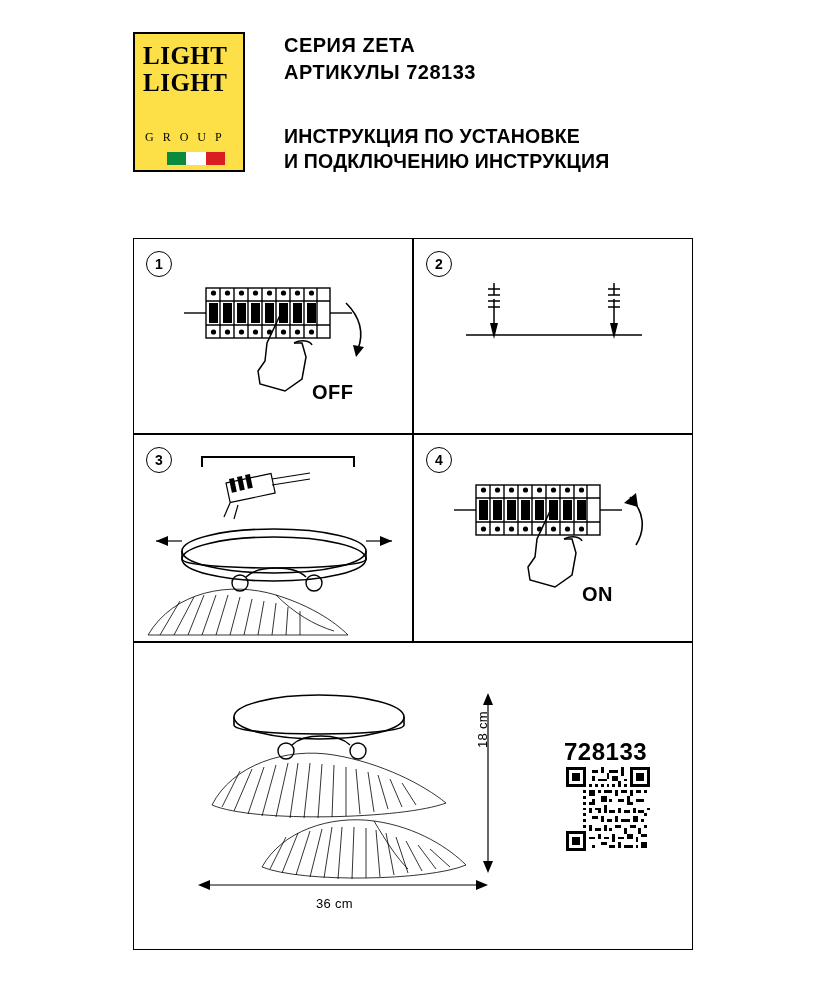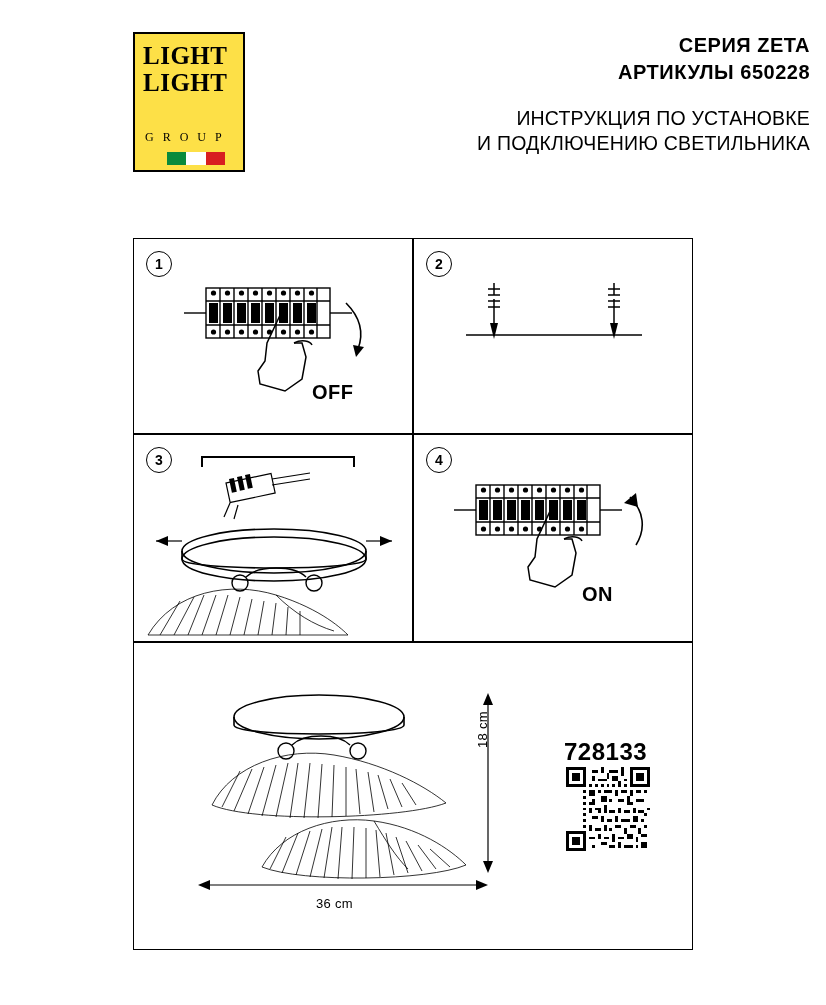--- a/index.html
+++ b/index.html
@@ -55,39 +55,39 @@
     width: 58px; height: 13px;
     display: flex;
   }
   .flag i { display: block; height: 100%; flex: 1 1 33.3%; }
   .flag .g { background: #0a8a3c; }
   .flag .w { background: #ffffff; }
   .flag .r { background: #d81e20; }
 
   .header-right {
     position: absolute;
-    left: 270px; top: 14px;
+    left: 284px; top: 14px;
     width: 540px;
-    text-align: right;
+    text-align: left;
   }
   .series-line {
     font-size: 20px;
     font-weight: bold;
     letter-spacing: 0.5px;
     margin-bottom: 4px;
   }
   .article-line {
     font-size: 20px;
     font-weight: bold;
     letter-spacing: 0.5px;
   }
   .instr {
-    margin-top: 22px;
+    margin-top: 40px;
     font-size: 19.5px;
-    font-weight: normal;
+    font-weight: bold;
     line-height: 25px;
     letter-spacing: 0.2px;
   }
 
   
   .panel {
     position: absolute;
     border: 1.6px solid #000;
     background: #fff;
   }
@@ -157,24 +157,24 @@
       <div class="logo-group">G R O U P</div>
       <div class="flag">
         <i class="g"></i>
           <i class="w"></i>
           <i class="r"></i>
       </div>
     </div>
 
     <div class="header-right">
       <div class="series-line">СЕРИЯ ZETA</div>
-      <div class="article-line">АРТИКУЛЫ 650228</div>
+      <div class="article-line">АРТИКУЛЫ 728133</div>
       <div class="instr">
         <div>ИНСТРУКЦИЯ ПО УСТАНОВКЕ</div>
-        <div>И ПОДКЛЮЧЕНИЮ СВЕТИЛЬНИКА</div>
+        <div>И ПОДКЛЮЧЕНИЮ ИНСТРУКЦИЯ</div>
       </div>
     </div>
   </div>
 
   <div class="panel" id="panel1">
     <div class="step-badge">1</div>
 
     <svg width="280" height="196" viewBox="0 0 280 196">
       <g class="ln" stroke-width="1.4">
 

